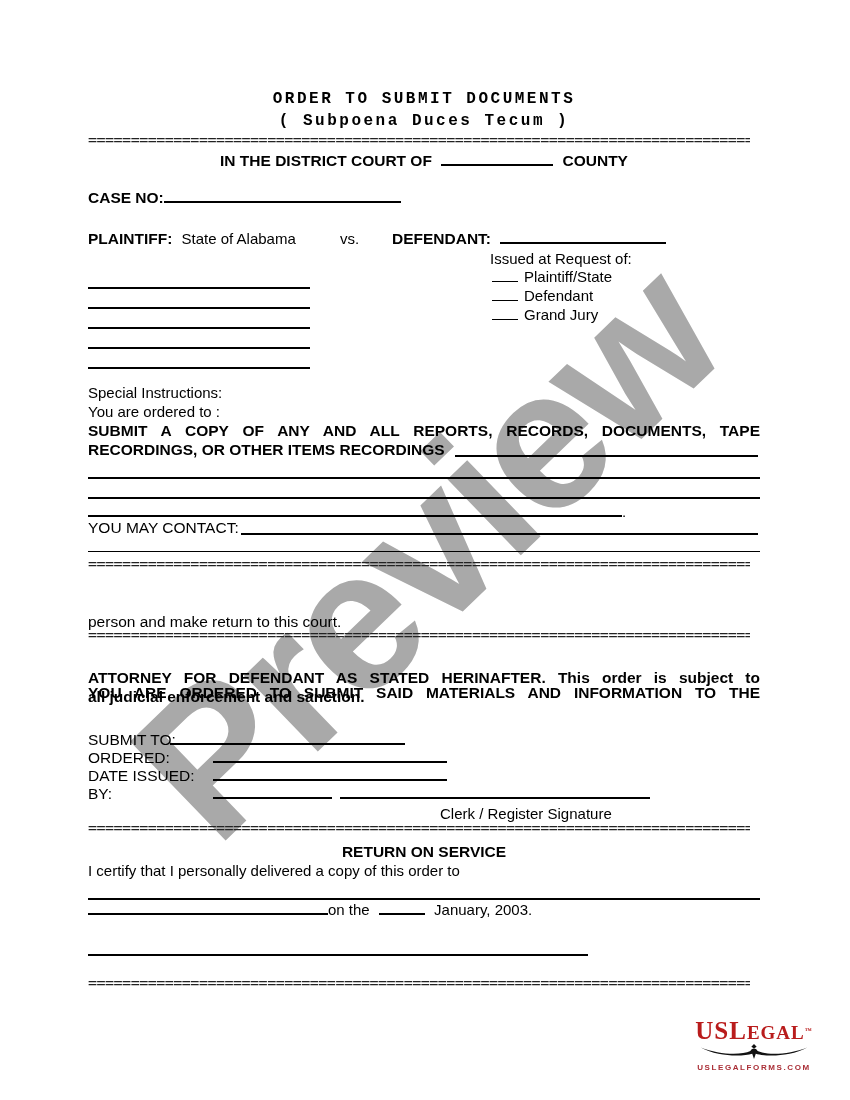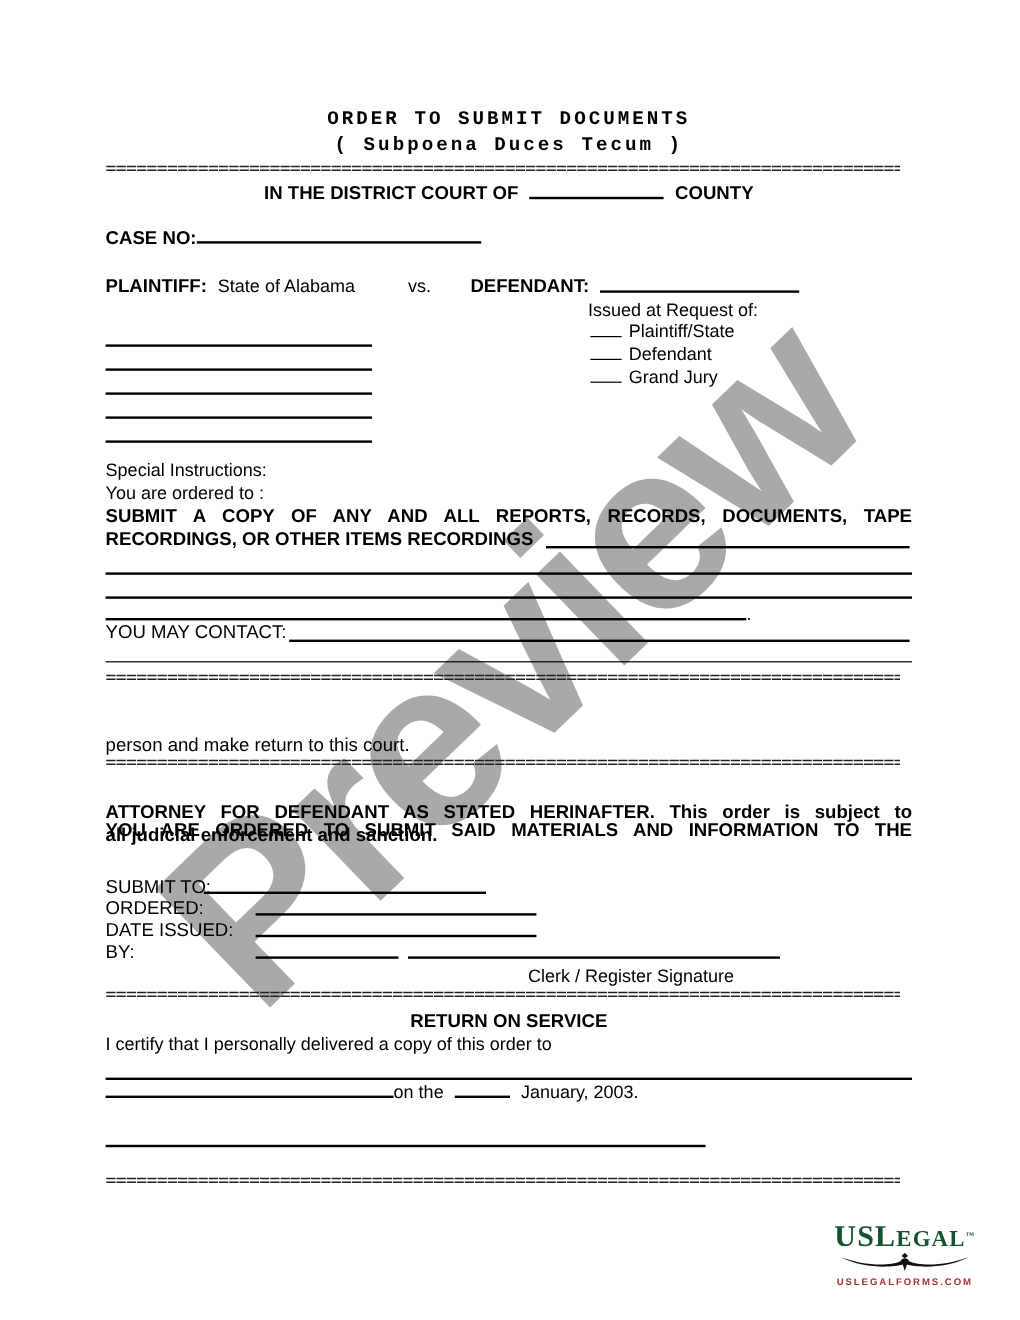--- a/index.html
+++ b/index.html
@@ -17,21 +17,21 @@
   .blank{display:inline-block;height:12px;border-bottom:2px solid #000;vertical-align:baseline;}
   .blank.thin{border-bottom-width:1.5px;}
   .hline{position:absolute;border-top:2px solid #000;height:0;}
   .flexrow{display:flex;align-items:flex-end;}
   .fill-line{flex:1;border-bottom:2px solid #000;margin:0 2px 2px 10px;height:12px;}
   .wm{position:absolute;left:40px;top:452px;width:770px;text-align:center;
       font-weight:bold;font-size:200px;line-height:1;color:#a9a9a9;
       letter-spacing:-6px;transform:rotate(-44deg);user-select:none;}
   .bigtxt{font-size:15.5px;}
   .logo{position:absolute;left:686px;top:1018px;width:136px;text-align:center;line-height:1;}
-  .brand{font-family:"Liberation Serif",serif;font-weight:bold;color:#14532d;letter-spacing:1px;}
+  .brand{font-family:"Liberation Serif",serif;font-weight:bold;color:#b91c1c;letter-spacing:1px;}
   .brand .big{font-size:25px;}
   .brand .small{font-size:19px;}
   .brand sup{font-size:7px;vertical-align:super;}
   .site{font-size:8px;font-weight:bold;letter-spacing:1.6px;color:#aa2e36;margin-top:2px;}
   .eagle{margin-top:1px;}
 </style>
 </head>
 <body>
 
 <div class="page">

